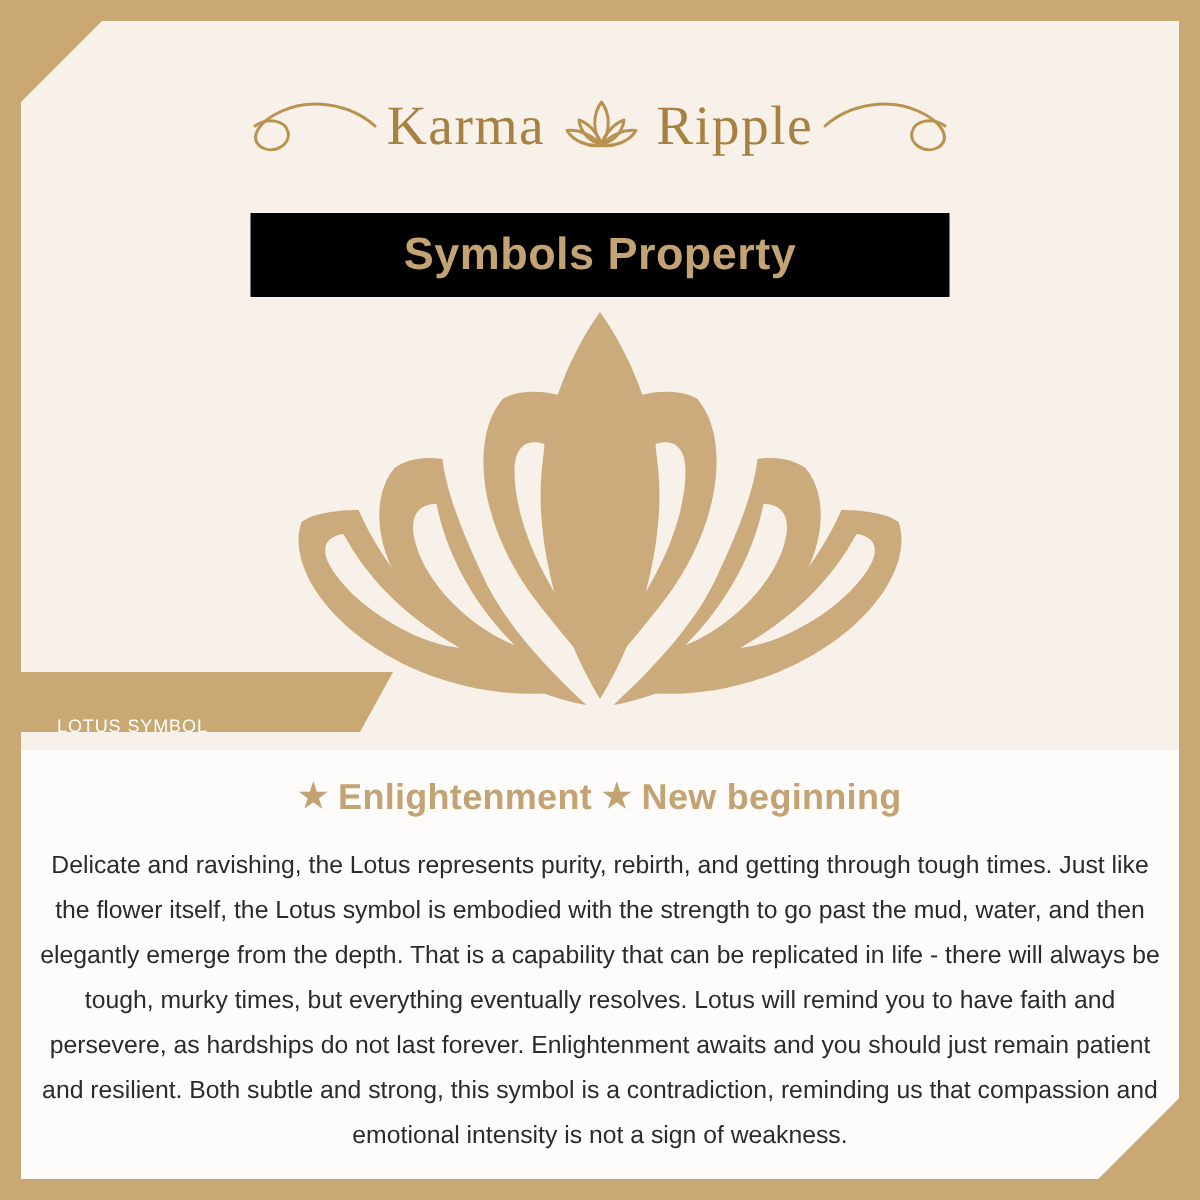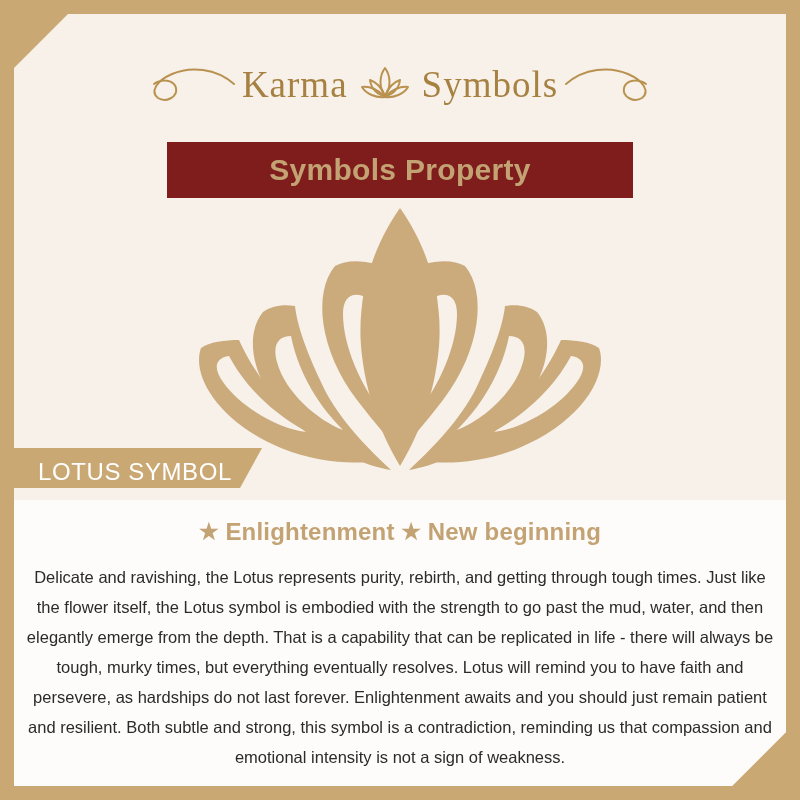--- a/index.html
+++ b/index.html
@@ -79,21 +79,21 @@
   .flourish.left  { left: -96px; }
   .flourish.right { right: -96px; }
 
   
   #title-band {
     position: absolute;
     left: 153px;
     top: 128px;
     width: 466px;
     height: 56px;
-    background: #7f1d1d;
+    background: #000000;
   }
   #title-text {
     position: absolute;
     left: 0;
     top: 0;
     width: 466px;
     height: 56px;
     line-height: 56px;
     text-align: center;
     font-size: 30px;
@@ -120,24 +120,24 @@
     top: 434px;
     width: 248px;
     height: 40px;
     background: #c9a873;
     -webkit-clip-path: polygon(0 0, 100% 0, calc(100% - 22px) 100%, 0 100%);
     clip-path: polygon(0 0, 100% 0, calc(100% - 22px) 100%, 0 100%);
   }
   #ribbon-text {
     position: absolute;
     left: 24px;
-    top: 4px;
+    top: 16px;
     height: 40px;
     line-height: 40px;
-    font-size: 24px;
+    font-size: 12px;
     color: #ffffff;
     letter-spacing: .6px;
   }
 
   
   #body-panel {
     position: absolute;
     left: 0;
     top: 486px;
     width: 772px;
@@ -200,21 +200,21 @@
             <g fill="none" stroke="#b9924f" stroke-width="2" stroke-linejoin="round">
               <path d="M27 6 C21 14, 21 26, 27 34 C33 26, 33 14, 27 6 Z"></path>
               <path d="M27 34 C20 33, 13 27, 12 18 C18 20, 24 26, 27 34 Z"></path>
               <path d="M27 34 C34 33, 41 27, 42 18 C36 20, 30 26, 27 34 Z"></path>
               <path d="M27 35 C18 36, 8 32, 4 25 C12 24, 21 28, 27 35 Z"></path>
               <path d="M27 35 C36 36, 46 32, 50 25 C42 24, 33 28, 27 35 Z"></path>
             </g>
           </svg>
         </span>
 
-        <span class="brand-word">Symbols</span>
+        <span class="brand-word">Ripple</span>
 
         <span class="flourish right">
           <svg viewBox="0 0 90 40" xmlns="http://www.w3.org/2000/svg">
             <path d="M2 20 C20 4, 46 2, 64 10 C80 17, 86 28, 78 34 C70 39, 58 33, 60 24 C62 16, 74 14, 82 20" fill="none" stroke="#b9924f" stroke-width="2" stroke-linecap="round"></path>
           </svg>
         </span>
 
       </div>
     </div>
 

